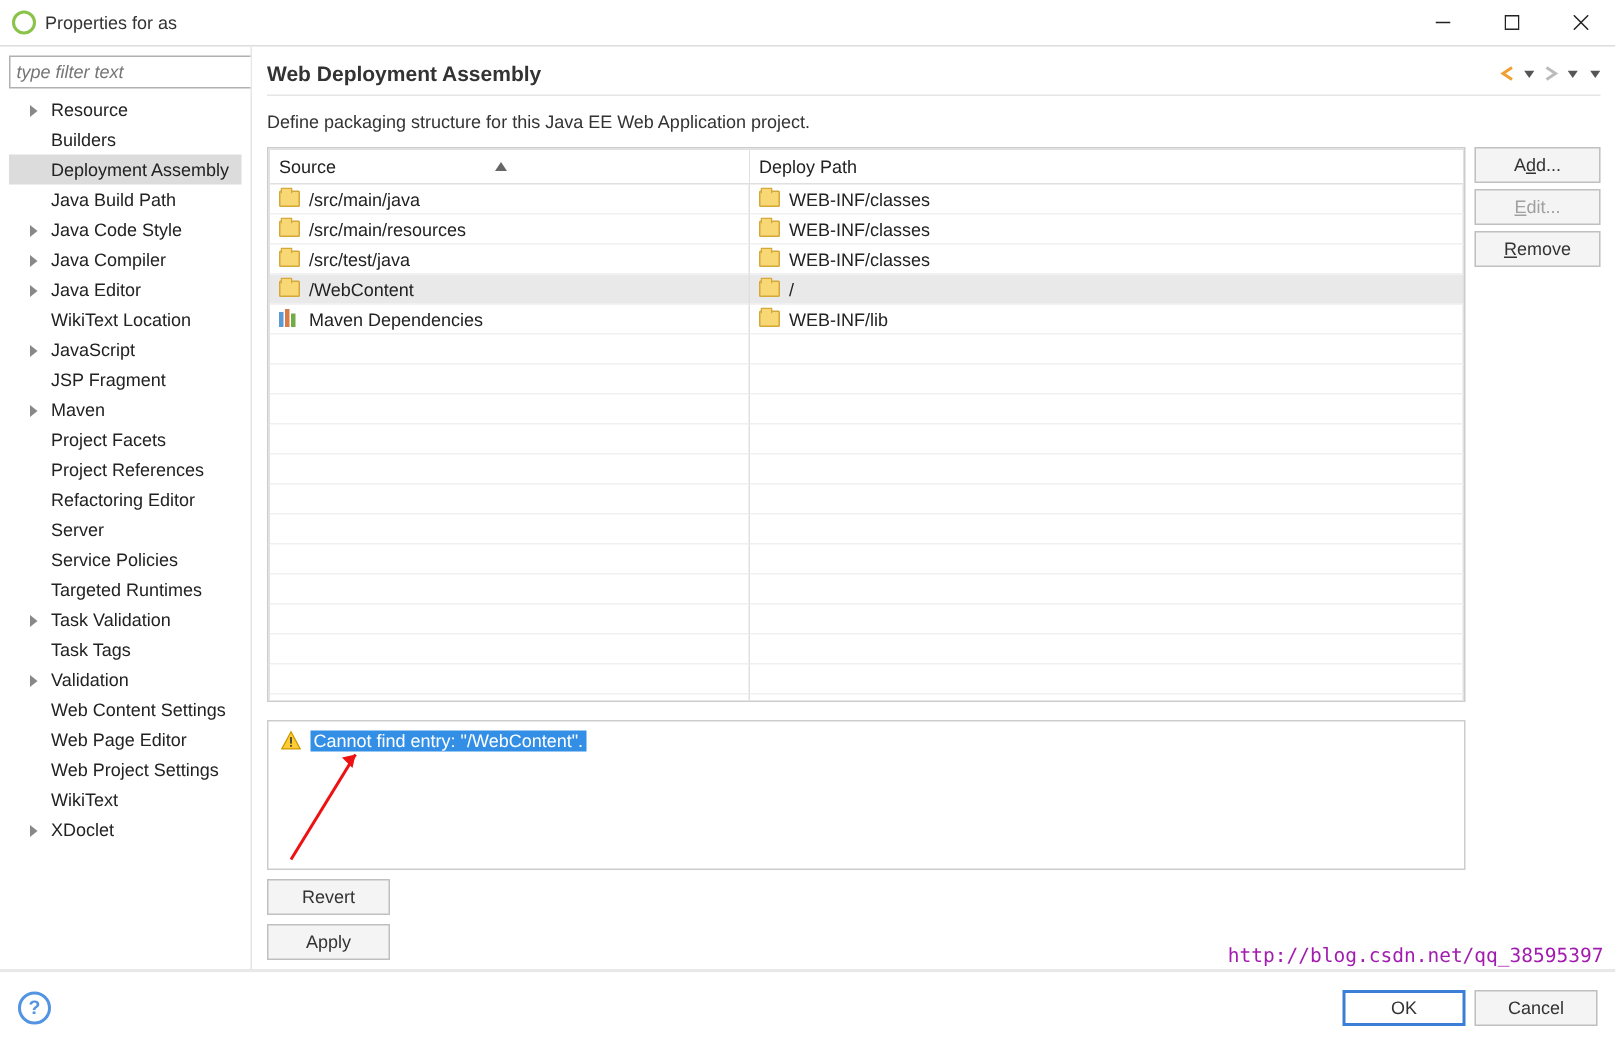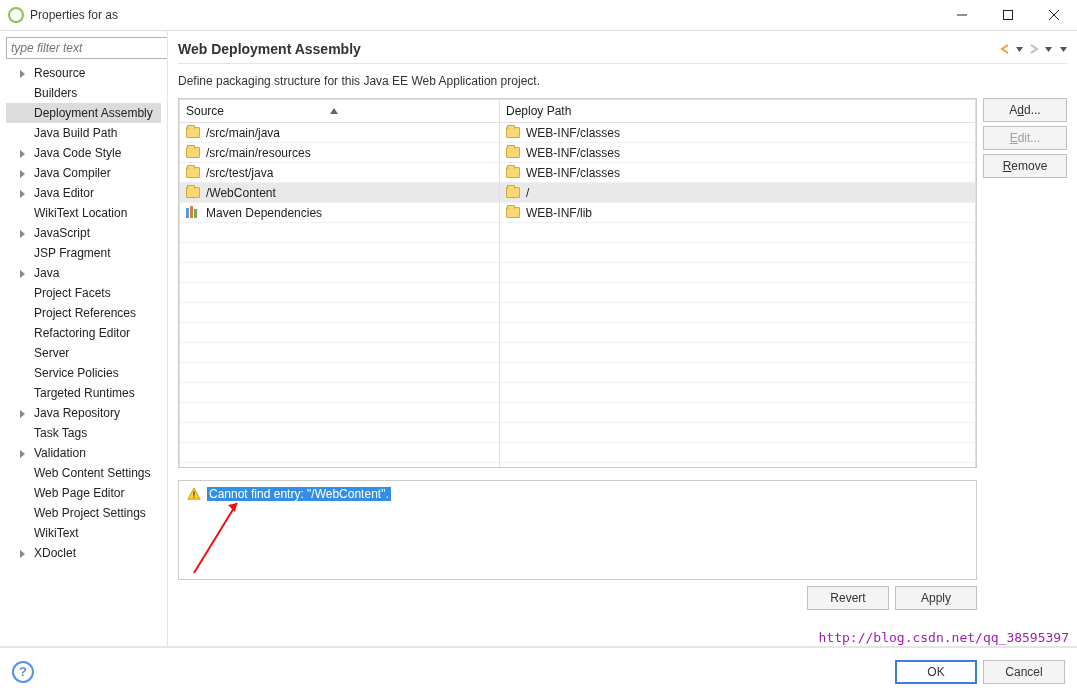--- a/index.html
+++ b/index.html
@@ -55,21 +55,21 @@
   .side-buttons { width: 84px; display: flex; flex-direction: column; gap: 4px; }
   .btn { height: 24px; border: 1px solid #c0c0c0; background: #f4f4f4; text-align: center; line-height: 22px; font-size: 12px; color: #333; }
   .btn.disabled { color: #a0a0a0; }
   .btn .u { text-decoration: underline; }
 
   .warning-box { border: 1px solid #ccc; margin-top: 12px; padding: 6px 8px; height: 100px; display: flex; align-items: flex-start; gap: 6px; position: relative; }
   .warn-icon { width: 14px; height: 14px; }
   .warn-text { background: #338fe5; color: #fff; padding: 0 2px; }
   .arrow-svg { position: absolute; left: 10px; top: 14px; width: 60px; height: 80px; pointer-events: none; }
 
-  .bottom-buttons { display: flex; justify-content: flex-end; gap: 6px; margin-top: 6px; }
+  .bottom-buttons { display: flex; justify-content: flex-end; gap: 6px; margin-top: 6px; flex-direction: column; }
   .bottom-buttons .btn { width: 82px; }
 
   
   .footer { height: 48px; display: flex; align-items: center; padding: 0 12px; border-top: 1px solid #e5e5e5; }
   .help-icon { width: 22px; height: 22px; border: 2px solid #5294e2; border-radius: 50%; color: #5294e2; font-weight: bold; display: flex; align-items: center; justify-content: center; font-size: 13px; }
   .footer-buttons { flex: 1; display: flex; justify-content: flex-end; gap: 6px; }
   .footer-buttons .btn { width: 82px; }
   .btn.primary { border: 2px solid #3a7fd5; background: #fff; line-height: 20px; }
 
   .watermark { position: absolute; right: 8px; bottom: 50px; color: #a21caf; font-size: 13px; font-family: monospace; pointer-events: none; }
@@ -133,42 +133,42 @@
           <div class="tree-item">
             <span>WikiText Location</span>
           </div>
           <div class="tree-item has-children">
             <span>JavaScript</span>
           </div>
           <div class="tree-item">
             <span>JSP Fragment</span>
           </div>
           <div class="tree-item has-children">
-            <span>Java</span>
+            <span>Maven</span>
           </div>
           <div class="tree-item">
             <span>Project Facets</span>
           </div>
           <div class="tree-item">
             <span>Project References</span>
           </div>
           <div class="tree-item">
             <span>Refactoring Editor</span>
           </div>
           <div class="tree-item">
             <span>Server</span>
           </div>
           <div class="tree-item">
             <span>Service Policies</span>
           </div>
           <div class="tree-item">
             <span>Targeted Runtimes</span>
           </div>
           <div class="tree-item has-children">
-            <span>Java Repository</span>
+            <span>Task Validation</span>
           </div>
           <div class="tree-item">
             <span>Task Tags</span>
           </div>
           <div class="tree-item has-children">
             <span>Validation</span>
           </div>
           <div class="tree-item">
             <span>Web Content Settings</span>
           </div>

